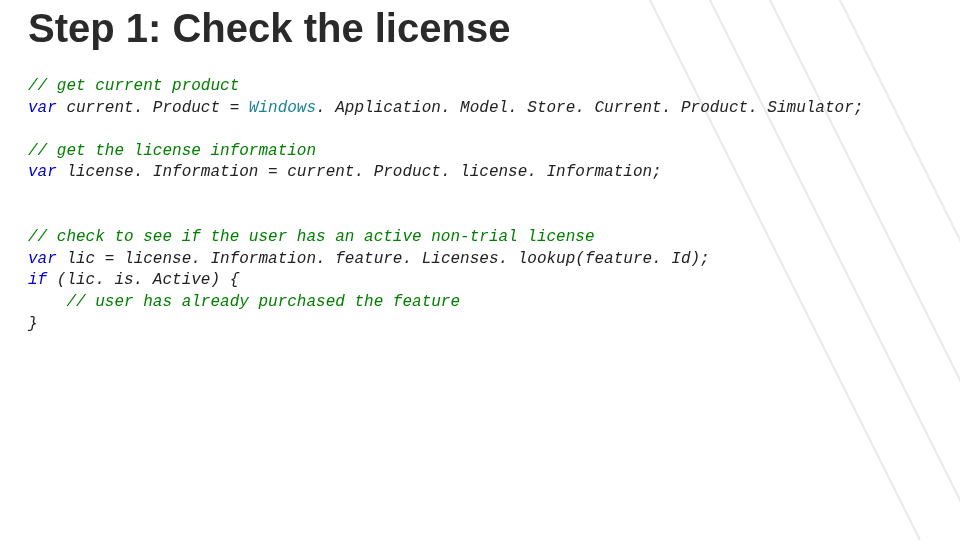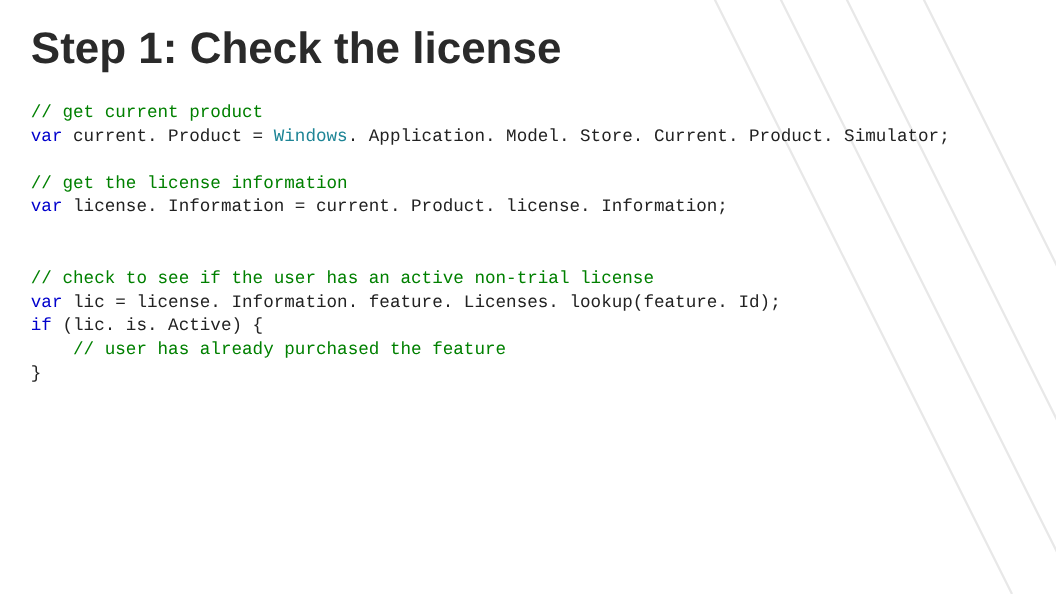--- a/index.html
+++ b/index.html
@@ -24,41 +24,42 @@
     position: absolute;
     top: -20px;
     right: -20px;
     width: 420px;
     height: 560px;
   }
 
   .slide {
     position: relative;
     z-index: 1;
-    padding: 22px 28px 0 28px;
+    padding: 6px 28px 0 28px;
     box-sizing: border-box;
     width: 100%;
     height: 100%;
   }
 
   h1.title {
     margin: 0 0 26px 0;
     font-weight: 600;
     font-size: 40px;
     line-height: 1.1;
     color: #2a2a2a;
     letter-spacing: 0;
   }
 
   .code {
     font-family: Consolas, "Courier New", monospace;
     font-size: 16px;
     line-height: 1.35;
     color: #222;
     white-space: pre;
+    font-style: italic;
   }
 
   
   .c  { color: #008000; } 
   .kw { color: #0000cc; } 
   .ty { color: #1e8596; } 
   .id { color: #222;    } 
 </style>
 </head>
 <body>

